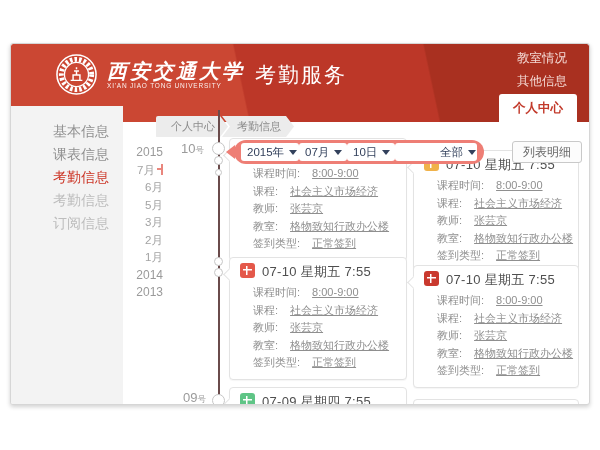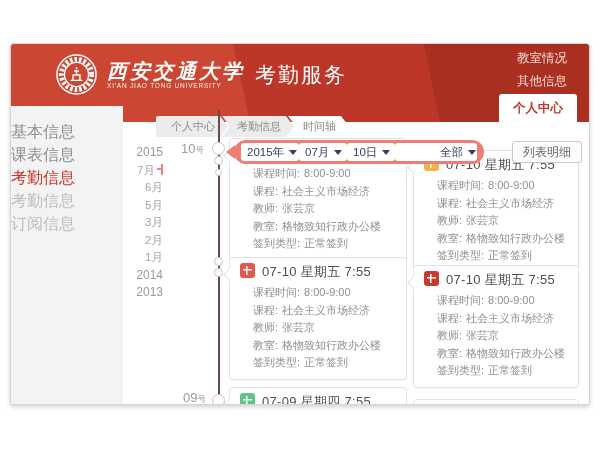--- a/index.html
+++ b/index.html
@@ -26,22 +26,22 @@
   .user { position:absolute; top:9px; right:16px; display:flex; align-items:center;
           gap:5px; color:#fff; font-size:12px; }
   .nav { position:absolute; right:12px; bottom:0; display:flex; align-items:flex-end;flex-direction:column; }
   .nav-item { color:#f4d9d4; font-size:12.5px; line-height:20px; padding:0 10px;
               margin-bottom:3px; cursor:pointer; white-space:nowrap; }
   .nav-item.active { background:#fff; color:#c2392a; border-radius:3px 3px 0 0;
                      padding:4px 14px; margin-bottom:0; font-weight:bold; }
 
   
   .sidebar { position:absolute; left:0; top:62px; width:112px; bottom:0; background:#f3f3f3; }
-  .side-item { height:23px; line-height:23px; text-align:left; padding-right:14px;
-               font-size:16px; color:#8f8f8f; cursor:pointer; }
+  .side-item { height:23px; line-height:23px; text-align:right; padding-right:14px;
+               font-size:14px; color:#8f8f8f; cursor:pointer; }
   .side-item.muted { color:#bdbdbd; }
   .side-item.active { color:#cc3526; }
   .sidebar-pad { height:14px; }
 
   
   .crumbs { position:absolute; left:145px; top:72px; display:flex; }
   .crumb { height:21px; line-height:21px; font-size:11px; color:#8a8a8a;
            background:#ececec; padding:0 13px 0 15px; margin-left:-6px;
            clip-path:polygon(0 0, calc(100% - 8px) 0, 100% 50%, calc(100% - 8px) 100%, 0 100%, 8px 50%);
            filter:drop-shadow(0 1px 1px rgba(0,0,0,.13)); cursor:pointer; white-space:nowrap; }
@@ -85,21 +85,21 @@
                   background:#fff; border-left:1px solid #e3e3e3; border-bottom:1px solid #e3e3e3;
                   transform:rotate(45deg); }
   .card-head { display:flex; height:18px; gap:7px; }
   .card-icon { width:15px; height:15px; border-radius:3px; flex:0 0 auto;
                background:linear-gradient(#fff,#fff) 58% 42%/9px 1.5px no-repeat,
                           linear-gradient(#fff,#fff) 42% 58%/1.5px 9px no-repeat,
                           var(--c,#ccc); }
   .card-date { font-size:13px; color:#4f4f4f; letter-spacing:.3px; white-space:nowrap; }
   .card-body { padding-left:13px; padding-top:3px; }
   .fld { line-height:17.5px; font-size:11px; color:#8f8f8f; white-space:nowrap; }
-  .fld .v { margin-left:4px; }
+  .fld .v { margin-left:12px;text-decoration:underline; }
   .card.stub { height:30px; padding:0; }
 </style>
 </head>
 <body>
 
 <div id="window">
 
   <div class="hdr">
     <div class="brand">
       <svg class="logo" viewBox="0 0 44 44">
@@ -129,21 +129,20 @@
     <div class="side-item">基本信息</div>
     <div class="side-item">课表信息</div>
     <div class="side-item active">考勤信息</div>
     <div class="side-item muted">考勤信息</div>
     <div class="side-item muted">订阅信息</div>
   </div>
 
   <div class="crumbs">
     <div class="crumb first">个人中心</div>
     <div class="crumb">考勤信息</div>
-    <div class="crumb last">时间轴</div>
   </div>
 
   <div class="months">
     <div class="m-line year">2015</div>
     <div class="m-line"><span>7月</span><span class="mk"></span></div>
     <div class="m-line">6月</div>
     <div class="m-line">5月</div>
     <div class="m-line">3月</div>
     <div class="m-line">2月</div>
     <div class="m-line">1月</div>

